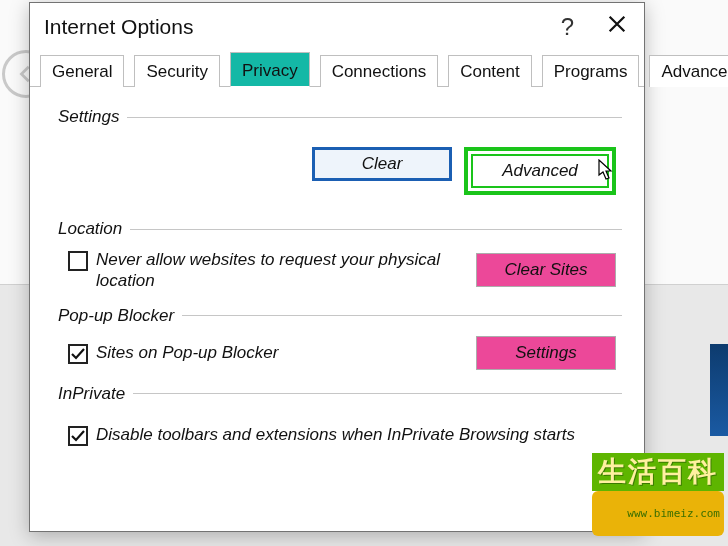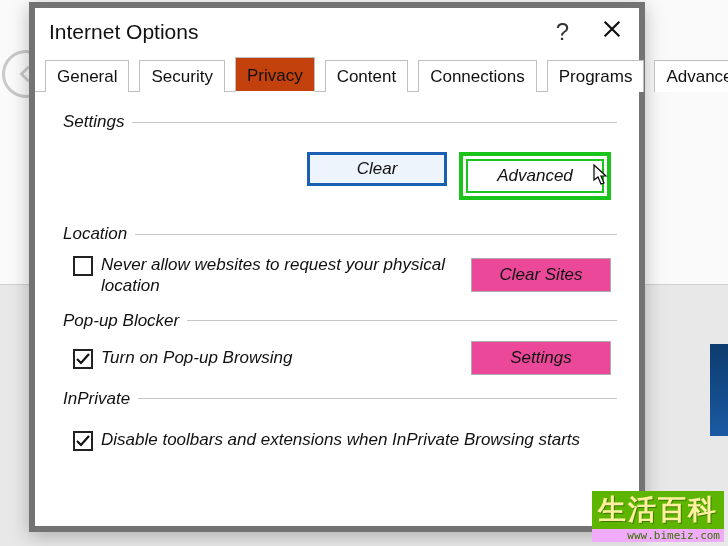--- a/index.html
+++ b/index.html
@@ -26,21 +26,21 @@
       border: 3px solid #c9c9c9;
       display: flex; align-items: center; justify-content: center;
       background: #fafafa;
     }
     .back-circle svg { width: 22px; height: 22px; }
     .dialog {
       position: absolute;
       left: 29px; top: 2px;
       width: 616px; height: 530px;
       background: #ffffff;
-      border: 6px solid #737373;
+      border: 1px solid #737373;
       box-shadow: 0 4px 18px rgba(0,0,0,0.25);
     }
     .titlebar {
       height: 48px;
       display: flex; align-items: center;
       padding: 0 14px;
       position: relative;
     }
     .titlebar .title { font-size: 21px; color: #111; }
     .titlebar .help {
@@ -67,21 +67,21 @@
       padding: 6px 11px 5px;
       border: 1px solid #bfbfbf;
       border-bottom: none;
       background: #fff;
       margin-right: -1px;
       cursor: pointer;
       position: relative;
       top: 1px;
     }
     .tab.active {
-      background: #c2410c;
+      background: #14b8a6;
       border-bottom: 1px solid #fff;
       top: 1px;
       z-index: 2;
       padding-top: 8px;
     }
     .tab:not(.active) { background: #fff; }
     .content {
       padding: 14px 22px 10px 28px;
       font-style: italic;
     }
@@ -142,32 +142,32 @@
     }
     .checkbox.checked svg { width: 16px; height: 16px; }
     .row-label { font-size: 17px; color: #111; line-height: 1.25; max-width: 380px; }
     .row-with-button {
       display: flex; align-items: center; justify-content: space-between;
       margin: 4px 6px 6px 10px;
     }
     .row-with-button .left { display: flex; align-items: flex-start; gap: 8px; }
     .watermark {
       position: absolute;
-      right: 4px; bottom: 4px;
+      right: 4px; bottom: 10px;
       text-align: right;
       font-size: 11px;
       pointer-events: none;
     }
     .watermark .cn {
       font-size: 28px; font-weight: 800;
       background: #5eb500; color: #fff0a0;
       padding: 0 6px; letter-spacing: 2px;
       text-shadow: 1px 1px 0 #3a7a00;
     }
-    .watermark .url { color: #3c6f00; background: #f0abfc; padding: 0 4px; font-family: monospace; }
+    .watermark .url { color: #3c6f00; background: #eab308; padding: 16px 4px; font-family: monospace; border-radius: 6px; }
     .right-edge {
       position: absolute; right: 0; top: 344px; width: 18px; height: 92px;
       background: linear-gradient(#0d3b6e, #1a5aa3);
     }
     .section-header.first { margin-top: 6px; }
   </style>
 </head>
 <body>
 
 <div class="background-strip"></div>
@@ -186,22 +186,22 @@
       <svg viewBox="0 0 24 24">
           <path d="M4 4 L20 20 M20 4 L4 20" stroke="#111" stroke-width="2.4"></path>
         </svg>
     </span>
   </div>
 
   <div class="tabstrip">
     <div class="tab">General</div>
     <div class="tab">Security</div>
     <div class="tab active">Privacy</div>
+    <div class="tab">Connections</div>
     <div class="tab">Content</div>
-    <div class="tab">Connections</div>
     <div class="tab">Programs</div>
     <div class="tab">Advanced</div>
   </div>
 
   <div class="content">
 
     <div class="section-header first">
       <span>Settings</span>
       <div class="rule"></div>
     </div>
@@ -234,21 +234,21 @@
       <div class="rule"></div>
     </div>
 
     <div class="row-with-button">
       <div class="left">
         <div class="checkbox checked">
           <svg viewBox="0 0 16 16">
               <path d="M2 8 L6 12 L14 3" fill="none" stroke="#111" stroke-width="2.2"></path>
             </svg>
         </div>
-        <div class="row-label">Turn on Pop-up Browsing</div>
+        <div class="row-label">Sites on Pop-up Blocker</div>
       </div>
       <div class="btn">Settings</div>
     </div>
 
     <div class="section-header">
       <span>InPrivate</span>
       <div class="rule"></div>
     </div>
 
     <div class="row">

